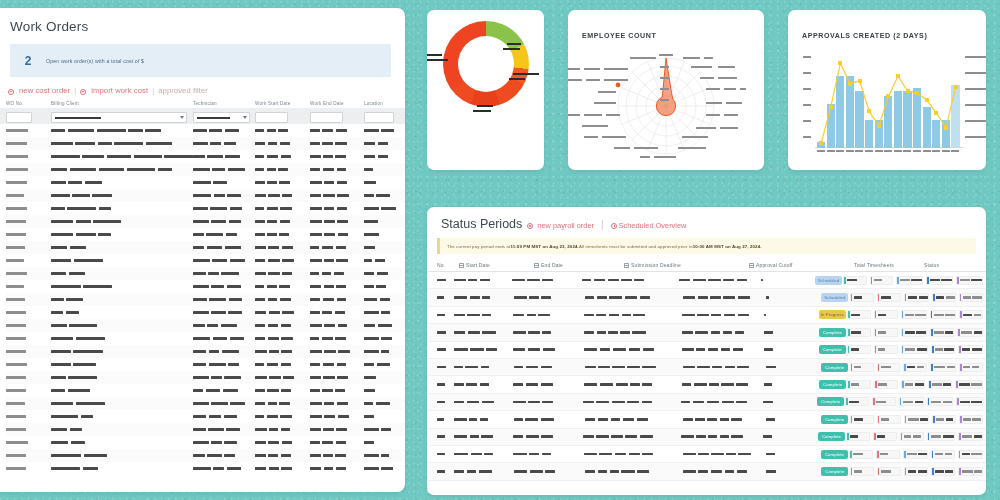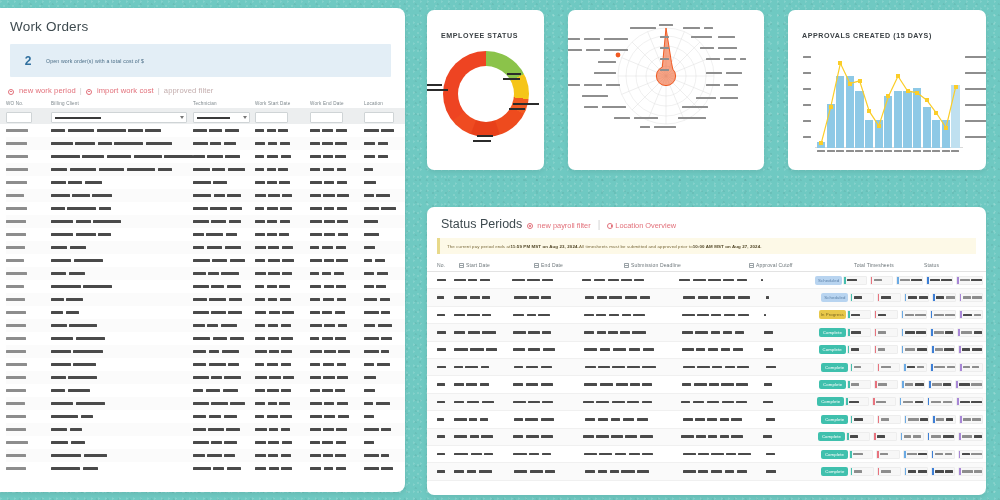--- a/index.html
+++ b/index.html
@@ -129,21 +129,21 @@
 <div class="card" id="work-orders">
   <div class="wo-title">Work Orders</div>
 
   <div class="wo-alert">
     <div class="wo-alert-num">2</div>
     <div class="wo-alert-txt">Open work order(s) with a total cost of $</div>
   </div>
 
   <div class="wo-links">
     <span class="rad"></span>
-    <a class="lnk">new work period</a>
+    <a class="lnk">new cost order</a>
     <span class="sep">|</span>
     <span class="rad"></span>
     <a class="lnk">import work cost</a>
     <span class="sep">|</span>
     <a class="lnk muted">approved filter</a>
   </div>
 
   <div class="wo-hdr">
     <span style="width:45px">WO No.</span>
     <span style="width:142px">Billing Client</span>
@@ -939,35 +939,35 @@
         </div>
         <div class="cell" style="width: 40px;">
           <span class="blk" style="width: 14.9px;"></span>
           <span class="blk" style="width: 11.6px;"></span>
         </div>
       </div>
     </div>
 </div>
 
 <div class="card" id="employee-status">
-  <div class="dash-title">EMPLOYEE STATUS</div>
   <div class="donut-wrap">
     <div class="donut"></div>
     <span class="dlbl" style="left:-23px; top:38px; width:28px;"></span>
     <span class="dlbl" style="left:-18px; top:33px; width:17px;"></span>
     <span class="dlbl" style="left:64px; top:22px; width:14px;"></span>
     <span class="dlbl" style="left:60px; top:27px; width:17px;"></span>
     <span class="dlbl" style="left:70px; top:52px; width:26px;"></span>
     <span class="dlbl" style="left:66px; top:57px; width:16px;"></span>
     <span class="dlbl" style="left:34px; top:84px; width:16px;"></span>
     <span class="dlbl" style="left:30px; top:89px; width:18px;"></span>
   </div>
 </div>
 
 <div class="card" id="employee-count">
+  <div class="dash-title">EMPLOYEE COUNT</div>
   <div class="radar-wrap">
     <svg width="176" height="116" style="position:absolute;left:0;top:0">
       <g stroke="#e0e0e0" stroke-width="0.5" fill="none">
         <circle cx="88" cy="62" r="10"></circle>
           <circle cx="88" cy="62" r="20"></circle>
         <circle cx="88" cy="62" r="30"></circle>
           <circle cx="88" cy="62" r="40"></circle>
         <circle cx="88" cy="62" r="48"></circle>
       </g>
       <g stroke="#dcdcdc" stroke-width="0.5" id="spokes">
@@ -1029,21 +1029,21 @@
     <span class="rlbl" style="left:104px;top:92px;width:26px"></span>
     <span class="rlbl" style="left:36px;top:103px;width:16px"></span>
     <span class="rlbl" style="left:56px;top:103px;width:24px"></span>
     <span class="rlbl" style="left:100px;top:103px;width:28px"></span>
     <span class="rlbl" style="left:62px;top:112px;width:10px"></span>
     <span class="rlbl" style="left:76px;top:112px;width:22px"></span>
   </div>
 </div>
 
 <div class="card" id="approvals">
-  <div class="dash-title">APPROVALS CREATED (15 DAYS)</div>
+  <div class="dash-title">APPROVALS CREATED (2 DAYS)</div>
   <div class="bars-wrap" id="bars-wrap">
     <div class="axis-base"></div>
   <div class="bar" style="left: 16px; height: 5.52px;"></div>
       <div class="bar" style="left: 25.6px; height: 44.16px;"></div>
       <div class="bar" style="left: 35.2px; height: 71.76px;"></div>
       <div class="bar" style="left: 44.8px; height: 71.76px;"></div>
       <div class="bar" style="left: 54.4px; height: 57.04px;"></div>
       <div class="bar" style="left: 64px; height: 27.6px;"></div>
       <div class="bar" style="left: 73.6px; height: 27.6px;"></div>
       <div class="bar" style="left: 83.2px; height: 52.44px;"></div>
@@ -1100,26 +1100,26 @@
       <div class="axtick" style="left: 140.8px; top: 108px; width: 8px; height: 1.8px;"></div>
       <div class="axtick" style="left: 150.4px; top: 108px; width: 8px; height: 1.8px;"></div>
     </div>
 </div>
 
 <div class="card" id="payroll">
   <div class="pp-head">
     <span class="pp-title">Status Periods</span>
     <span class="pp-lnk">
       <span class="rad"></span>
-      <span>new payroll filter</span>
+      <span>new payroll order</span>
     </span>
     <span class="pp-bar">|</span>
     <span class="pp-lnk">
       <span class="clk"></span>
-      <span>Location Overview</span>
+      <span>Scheduled Overview</span>
     </span>
   </div>
 
   <div class="notice">
     <span>The current pay period ends at </span>
     <span style="font-weight:bold;color:#4e4323">11:59 PM MST on Aug 23, 2024.</span>
     <span> All timesheets must be submitted and approved prior to </span>
     <span style="font-weight:bold;color:#4e4323">10:00 AM MST on Aug 27, 2024.</span>
   </div>
 

